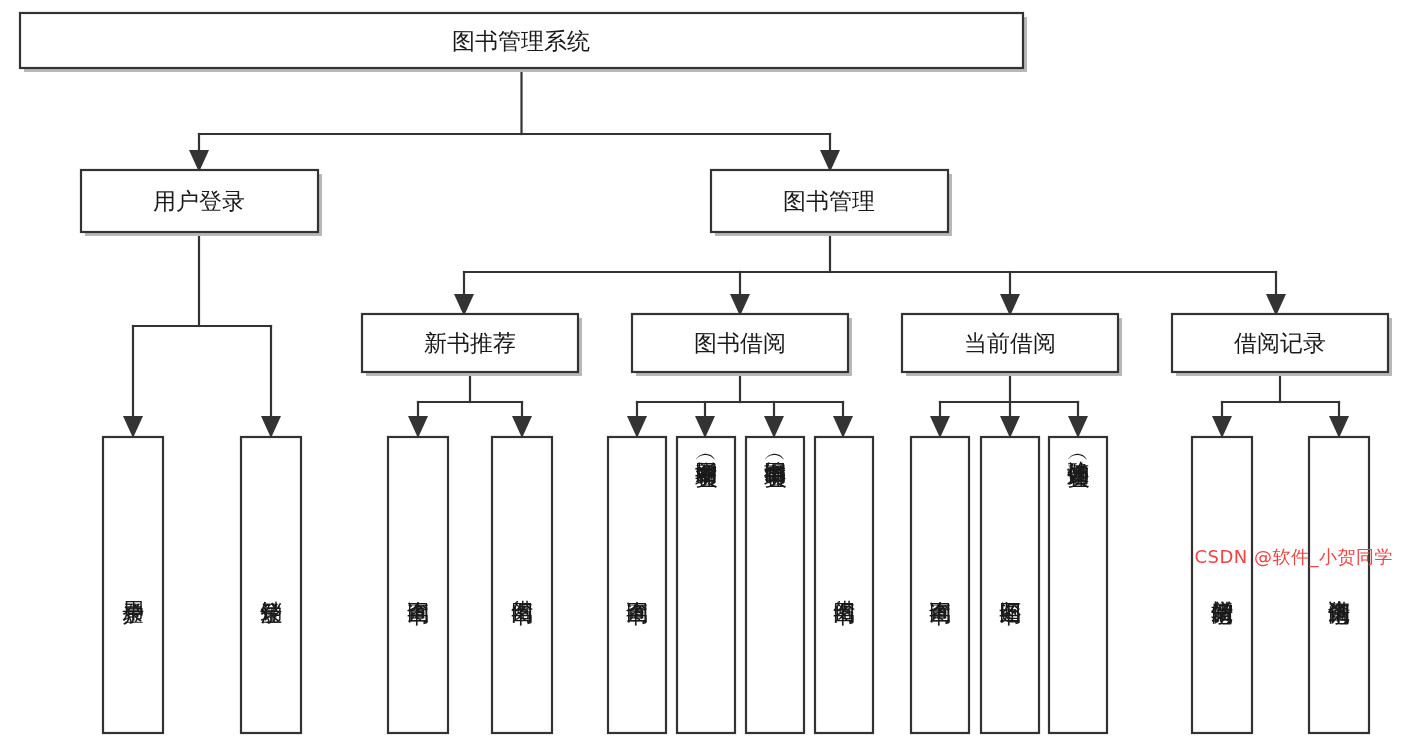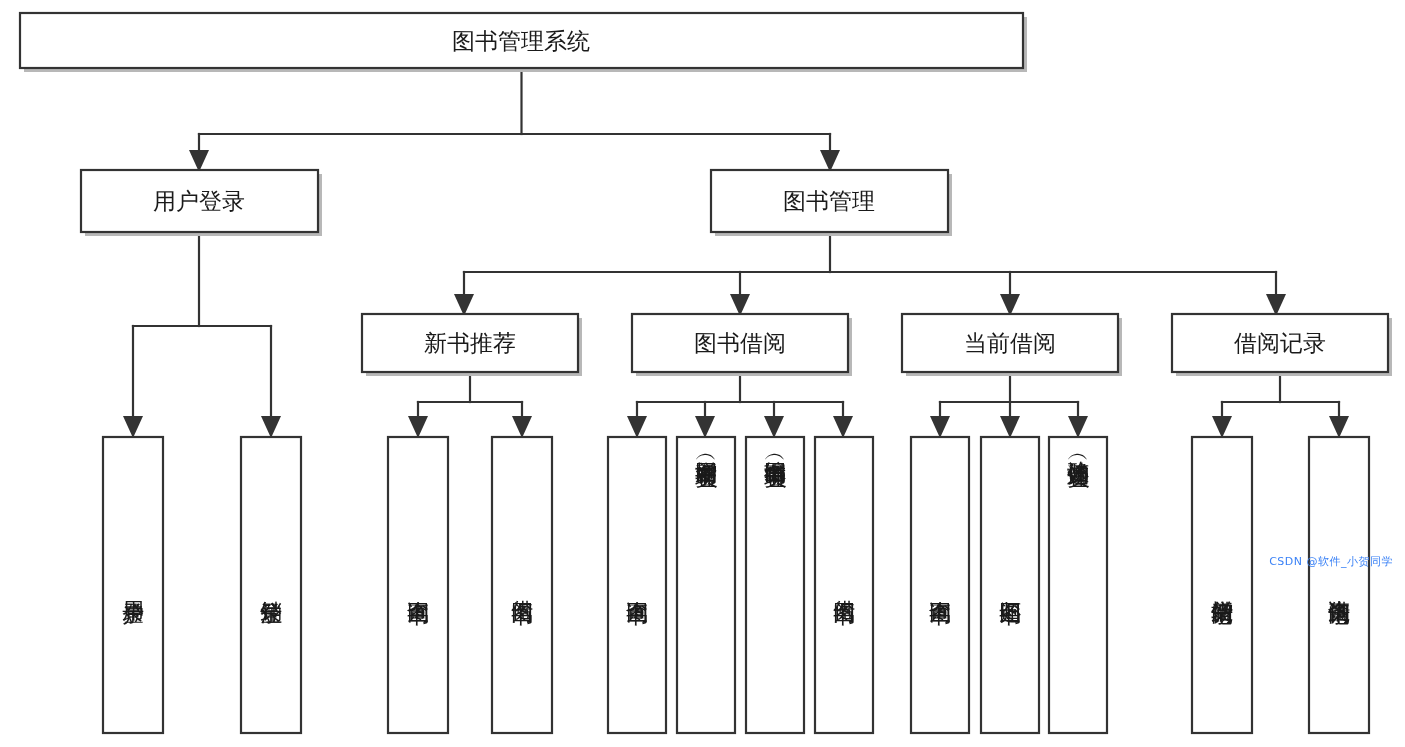--- a/index.html
+++ b/index.html
@@ -73,22 +73,22 @@
     color: #1a1a1a;
     letter-spacing: 1px;
     white-space: nowrap;
     text-align: center;
   }
   .watermark {
     position: absolute;
     right: 12px;
     bottom: 6px;
     font-family: "DejaVu Sans", "Liberation Sans", sans-serif;
-    font-size: 11px;
-    color: #3b82f6;
+    font-size: 18px;
+    color: #ef4444;
     letter-spacing: 0.5px;
     white-space: nowrap;
   }
 </style>
 </head>
 <body>
 
 <div id="diagram-root">
 
   <svg id="tree-svg" viewBox="0 0 1405 747">

